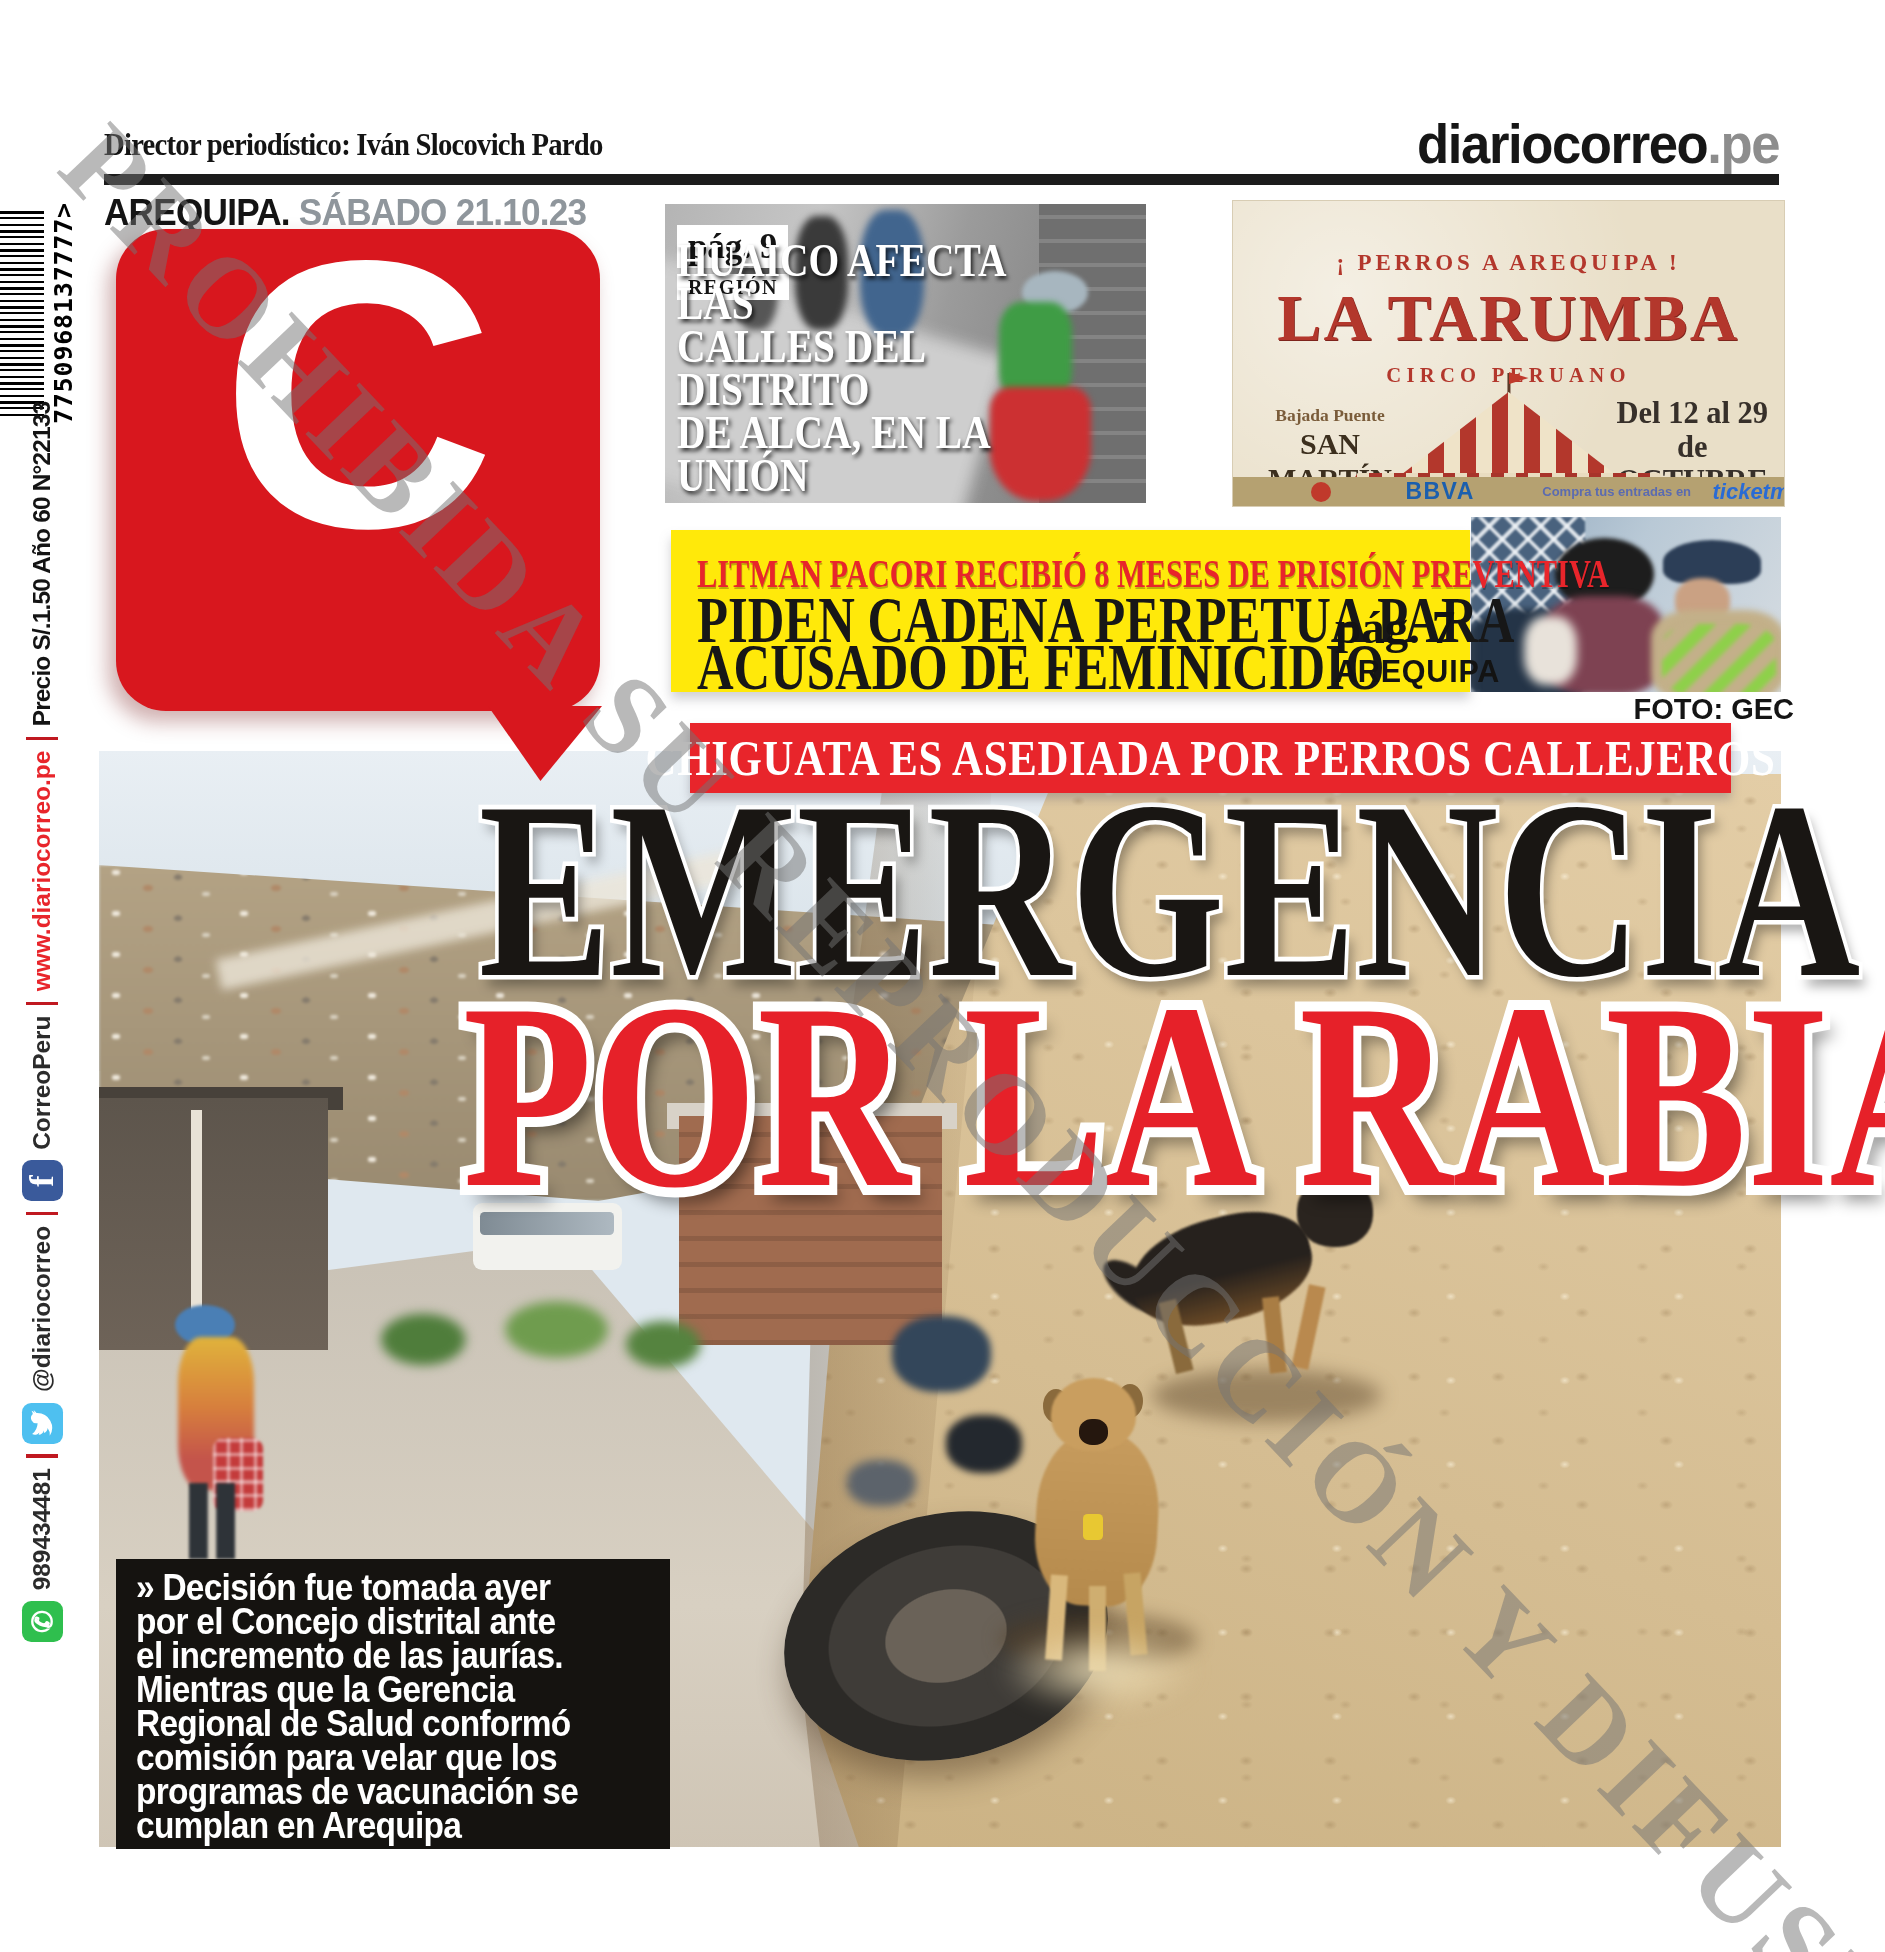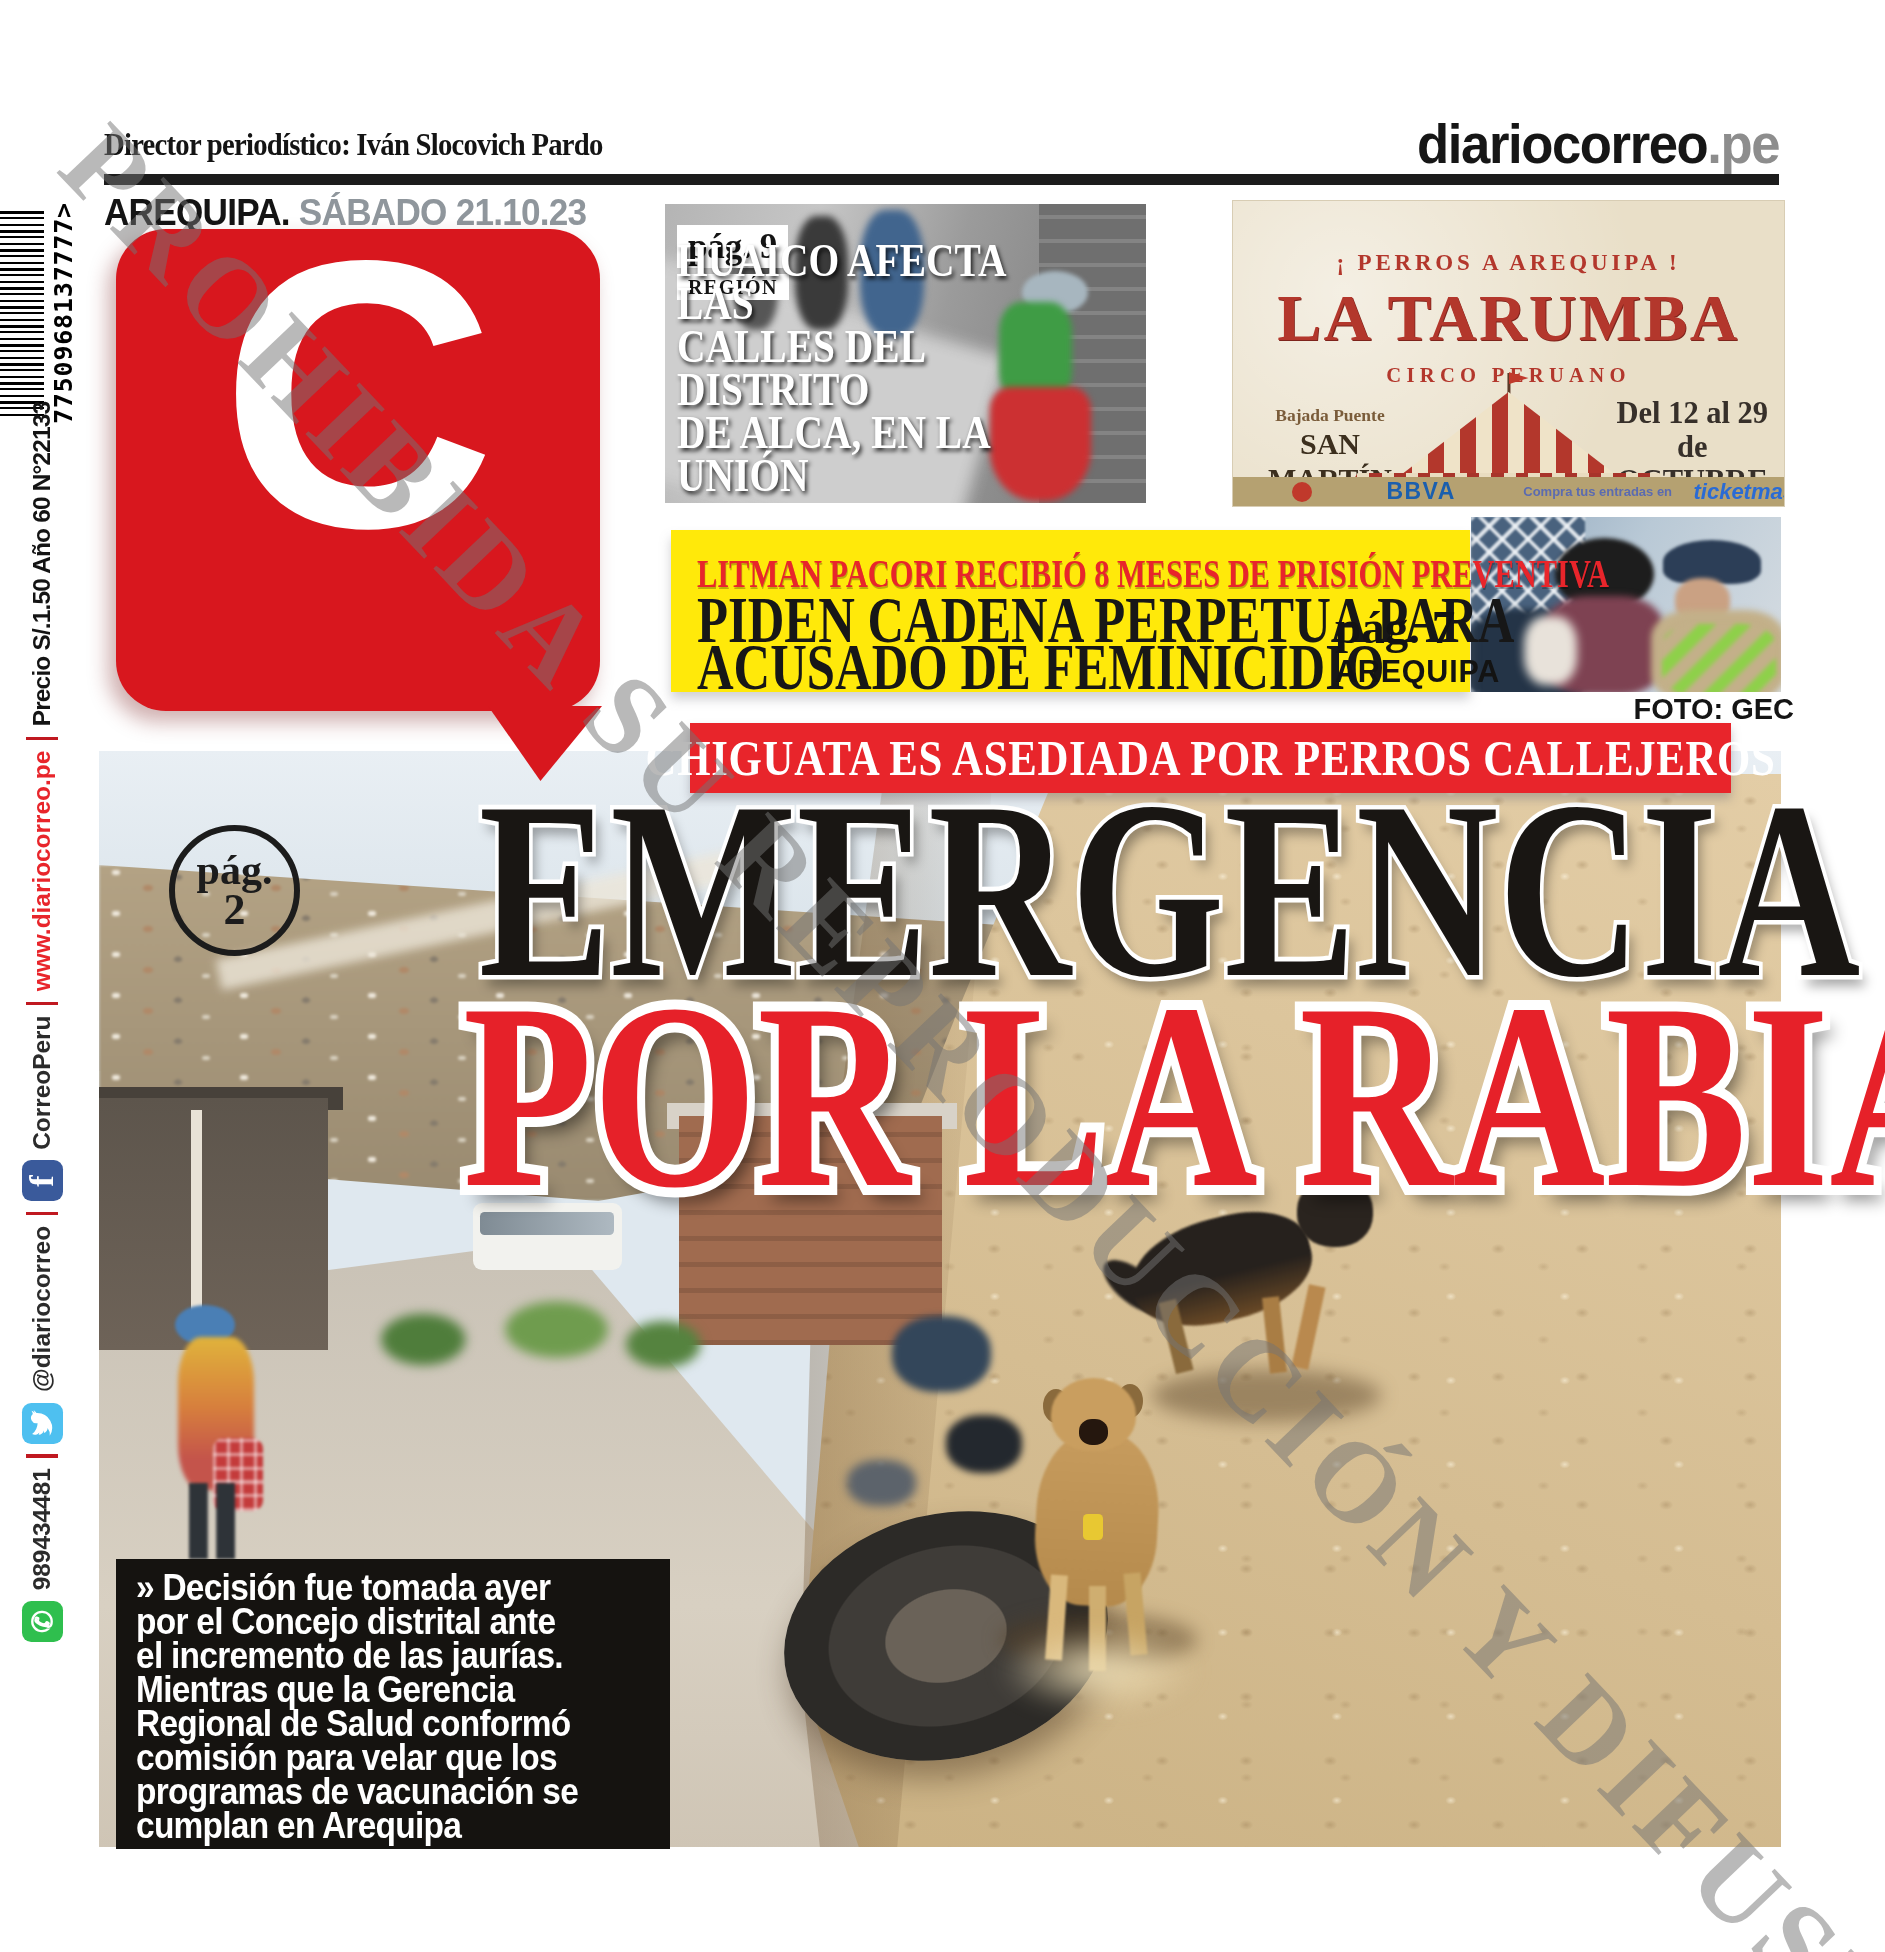--- a/index.html
+++ b/index.html
@@ -92,21 +92,21 @@
             color:#37302a;font-weight:bold;font-size:30.5px;line-height:34px;white-space:pre-line;}
   .tent{left:50%;top:191px;width:290px;height:85px;transform:translateX(-50%);
         background:repeating-linear-gradient(90deg,#b3372c 0 16px,#efe3c8 16px 32px);
         clip-path:polygon(50% 0,88% 100%,12% 100%);}
   .tent-skirt{left:50%;top:272px;width:328px;height:21.4px;transform:translateX(-50%);
         background:repeating-linear-gradient(90deg,#a8342a 0 12.2px,#e9dcc0 12.2px 24.4px);
         clip-path:polygon(4% 0,96% 0,100% 100%,0 100%);}
   .tent-pole{left:50%;top:172px;width:3.1px;height:21.4px;background:#5c3a28;transform:translateX(-50%);}
   .tent-flag{left:50%;top:171px;width:20px;height:12.2px;background:#c03a2c;clip-path:polygon(0 0,100% 50%,0 100%);}
   .ad-bar{left:0;right:0;bottom:0;height:29px;background:#b5a171;display:flex;align-items:center;gap:21.4px;
-          padding:0 13px;}
+          padding:0 32px;}
   .ad-dot{width:20px;height:20px;border-radius:50%;background:#c0392b;flex:0 0 auto;margin-left:46px;}
   .ad-bbva{color:#1b5fae;font-weight:bold;font-size:23px;letter-spacing:1.5px;flex:0 0 auto;margin-left:53px;}
   .ad-tick-pre{color:#5b6bb0;font-size:13px;font-weight:bold;margin-left:46px;flex:0 0 auto;}
   .ad-tick{color:#2a6bd4;font-weight:bold;font-size:22px;font-style:italic;}
 
   
   .yellow{left:671px;top:530px;width:799px;height:162px;background:#ffe90a;z-index:5;
           box-shadow:0 7.6px 10.7px rgba(120,120,130,.35);}
   .fem-kicker{left:26px;top:20px;color:#e8252b;font-family:"Liberation Serif",serif;font-weight:bold;
               font-size:40px;white-space:nowrap;transform:scaleX(.76);transform-origin:left top;
@@ -382,24 +382,20 @@
     <div class="tan-leg1"></div>
     <div class="tan-leg2"></div>
     <div class="tan-leg3"></div>
     <div class="dust"></div>
   </div>
 
   <div class="abs kicker-banner">
     <span>CHIGUATA ES ASEDIADA POR PERROS CALLEJEROS</span>
   </div>
 
-  <div class="abs pg2-circle">
-    <span class="pg2-word">pág.</span>
-    <span class="pg2-num">2</span>
-  </div>
 
   <div class="headline h1">
     <span class="h-wrap">
       <span class="h-layer stroke">EMERGENCIA</span>
       <span class="fill">EMERGENCIA</span>
     </span>
   </div>
   <div class="headline h2">
     <span class="h-wrap">
       <span class="h-layer stroke">POR LA RABIA</span>

